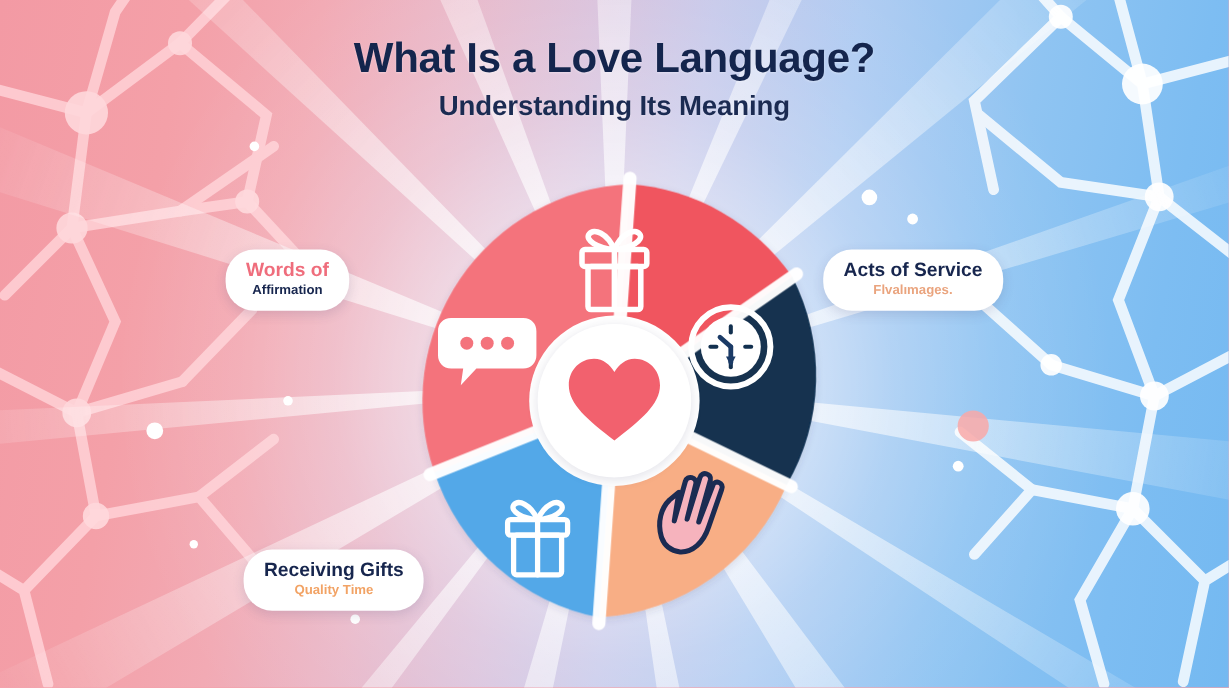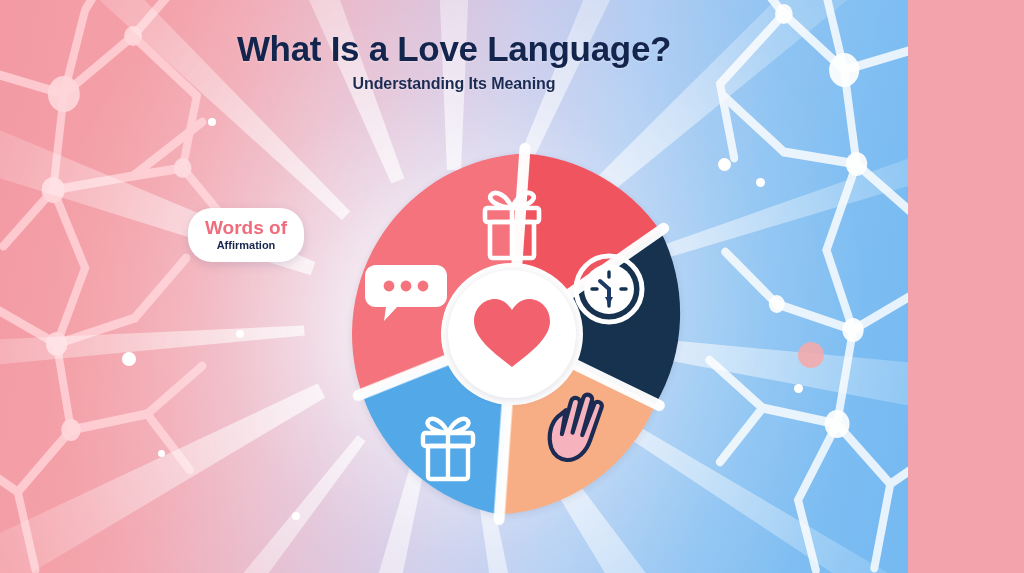--- a/index.html
+++ b/index.html
@@ -5,21 +5,21 @@
   * { margin:0; padding:0; box-sizing:border-box; }
   html,body { width:1024px; height:573px; }
   body {
     font-family:"Liberation Sans", sans-serif;
     overflow:hidden;
     position:relative;
     background:#f3a3ab;
   }
   #stage {
     position:absolute; inset:0;
-    width:908px; height:573px;
+    width:1024px; height:573px;
     overflow:hidden;
   }
 
   
   .bg-base {
     position:absolute; inset:0;
     background:linear-gradient(100deg,
       #f39aa4 0%, #f4a0a8 14%, #f2aab4 24%,
       #e9b7c8 34%, #d9c0db 44%, #c6c8ea 53%,
       #aecbf2 64%, #8fc4f2 78%, #7dbdf2 90%, #74b9f1 100%);
@@ -64,21 +64,21 @@
   }
   .title {
     font-size:35px;
     font-weight:bold;
     color:#14254d;
     letter-spacing:-0.3px;
     line-height:1.12;
     text-shadow:0 1px 2px rgba(255,255,255,.35);
   }
   .subtitle {
-    font-size:16px;
+    font-size:23px;
     font-weight:bold;
     color:#1b2b52;
     margin-top:7px;
     letter-spacing:-0.1px;
     text-shadow:0 1px 2px rgba(255,255,255,.3);
   }
 
   
   .wheel {
     position:absolute;
@@ -106,21 +106,21 @@
     position:absolute;
     background:#fff;
     border-radius:24px;
     padding:9px 17px 10px;
     box-shadow:0 3px 10px rgba(60,60,110,.16);
     text-align:center;
     z-index:7;
     white-space:nowrap;
   }
   .pill .l1, .pill .l2 { line-height:1.17; }
-  .pill .l1 { font-size:19px; font-weight:bold;text-align:center; }
+  .pill .l1 { font-size:16px; font-weight:bold;text-align:center; }
   .pill .l2 { font-size:11px; font-weight:bold; }
 
   #pill-words       { left:188px; top:208px; }
   #pill-acts        { left:686px; top:208px; }
   #pill-gifts       { left:203px; top:458px; }
   #pill-touch       { left:664px; top:456px; }
 
   .c-navy   { color:#17264e; }
   .c-pink   { color:#ef6d7c; }
   .c-red    { color:#ef5a63; }
@@ -350,16 +350,24 @@
       <path d="M42 72 C 20 55 4 42 4 26 C 4 13 14 4 25 4 C 33 4 38 9 42 15
                C 46 9 51 4 59 4 C 70 4 80 13 80 26 C 80 42 64 55 42 72 Z" fill="#f2616e"></path>
     </svg>
   </div>
 
   <div class="pill" id="pill-words">
     <div class="l1 c-pink">Words of</div>
     <div class="l2 c-navy">Affirmation</div>
   </div>
 
-
+  <div class="pill" id="pill-acts">
+    <div class="l1 c-navy">Acts of Service</div>
+    <div class="l2 c-peach">Flvalımages.</div>
+  </div>
+
+  <div class="pill" id="pill-gifts">
+    <div class="l1 c-navy">Receiving Gifts</div>
+    <div class="l2 c-orange">Quality Time</div>
+  </div>
 
 
 </div>
 
 </body></html>

